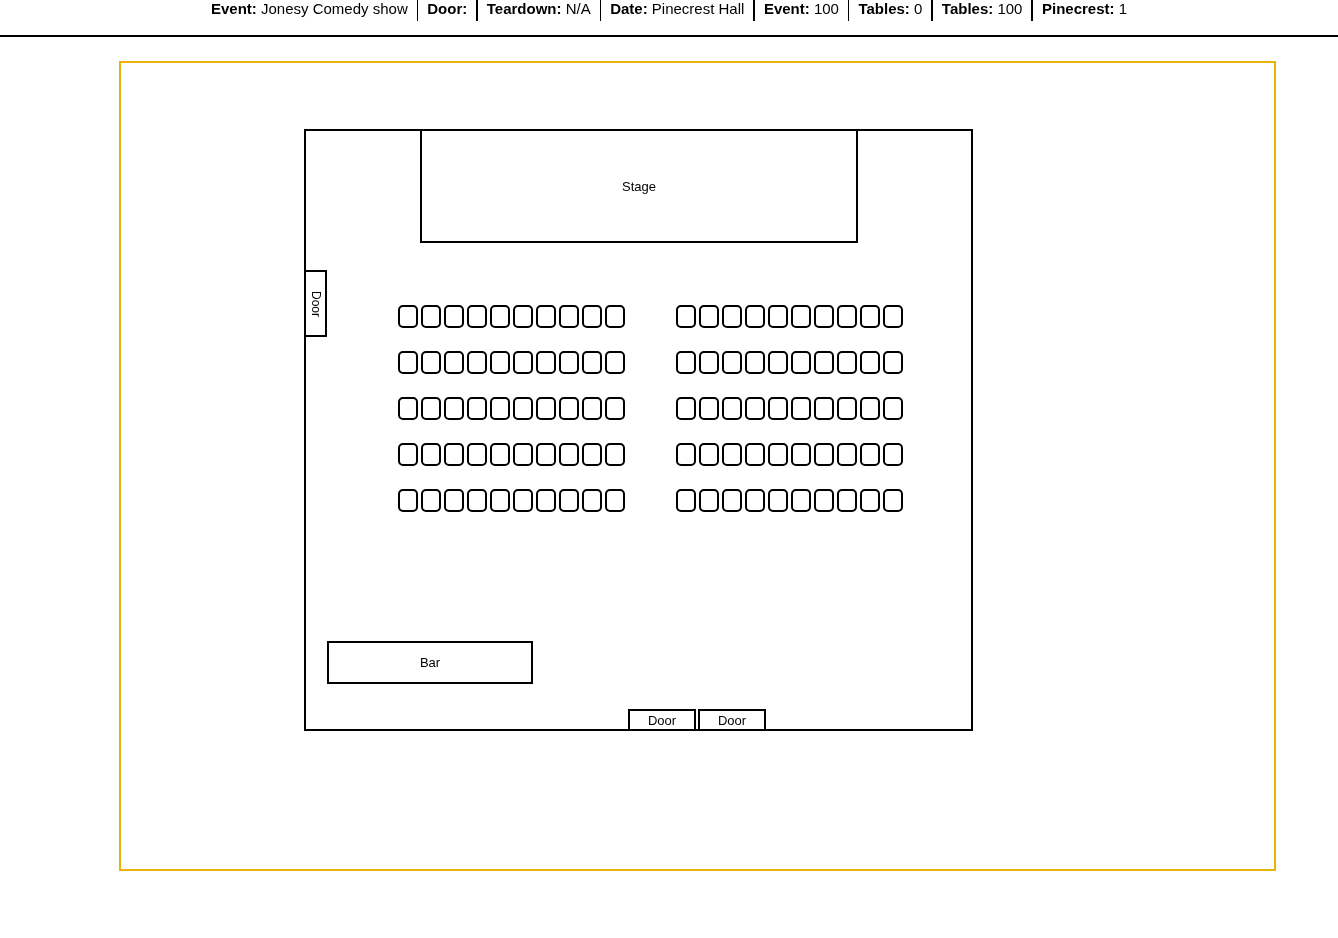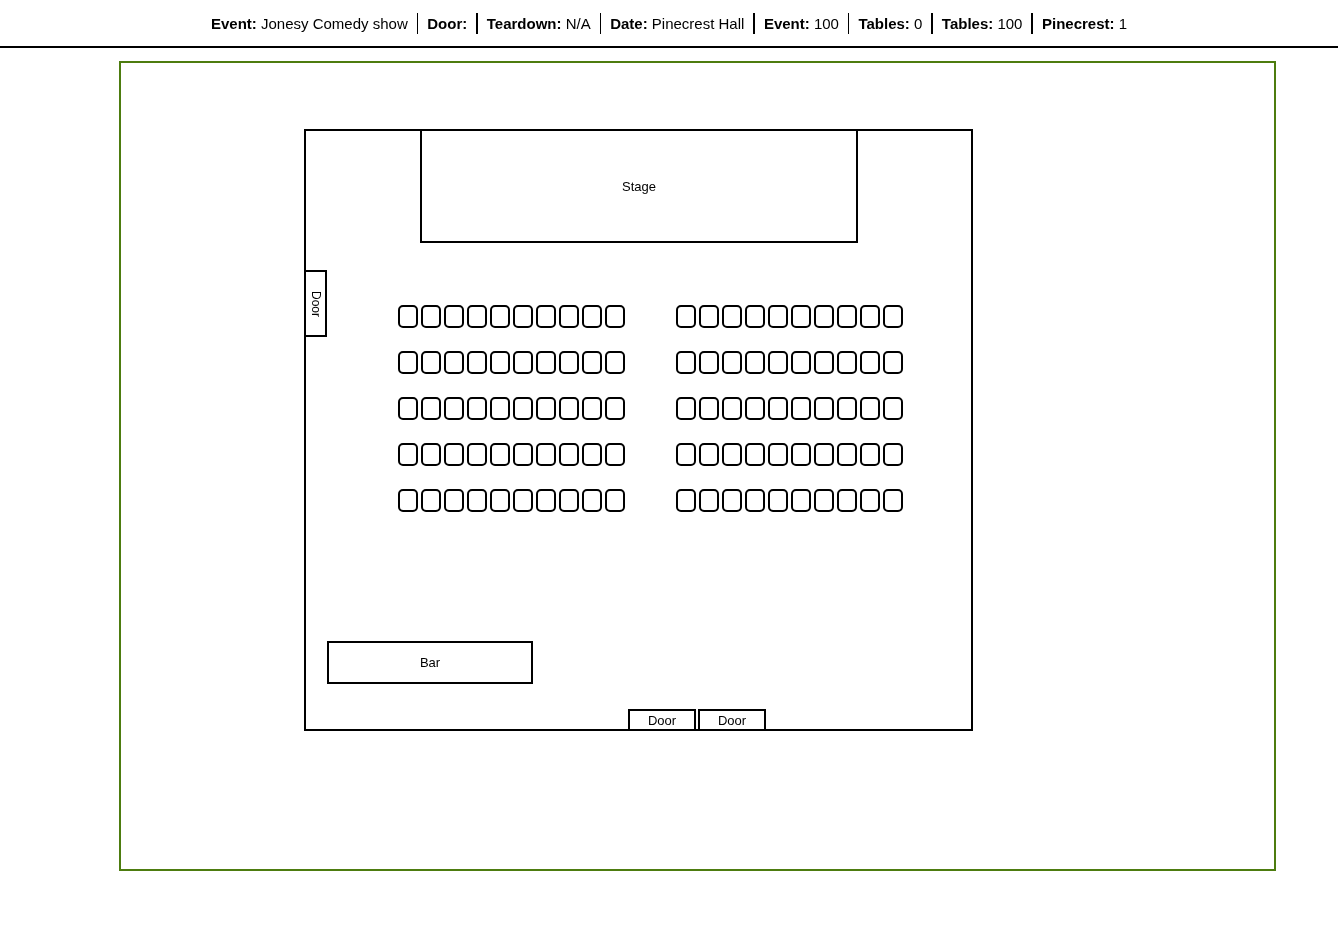--- a/index.html
+++ b/index.html
@@ -12,45 +12,44 @@
     font-family: "Liberation Sans", sans-serif;
     color: #000000;
     overflow: hidden;
   }
 
   
   .header {
     position: absolute;
     top: 0; left: 0;
     width: 1338px;
-    height: 48px;
+    height: 37px;
     border-bottom: 2px solid #000000;
     display: flex;
-    align-items: center;
     justify-content: center;
     gap: 9px;
     font-size: 15px;
     white-space: nowrap;
   }
   .hdr-item { display: inline-flex; align-items: baseline; }
   .hdr-label { font-weight: 700; }
   .hdr-value { font-weight: 400; }
   .hdr-div {
     display: inline-block;
     width: 1.5px;
     height: 21px;
     background: #000000;
   }
 
   
   .canvas {
     position: absolute;
     left: 119px; top: 61px;
     width: 1157px; height: 810px;
-    border: 2px solid #4d7c0f;
+    border: 2px solid #eab308;
     background: #ffffff;
   }
   .room {
     position: absolute;
     left: 183px; top: 66px;
     width: 669px; height: 602px;
     border: 2px solid #000000;
     background: #ffffff;
   }
 

